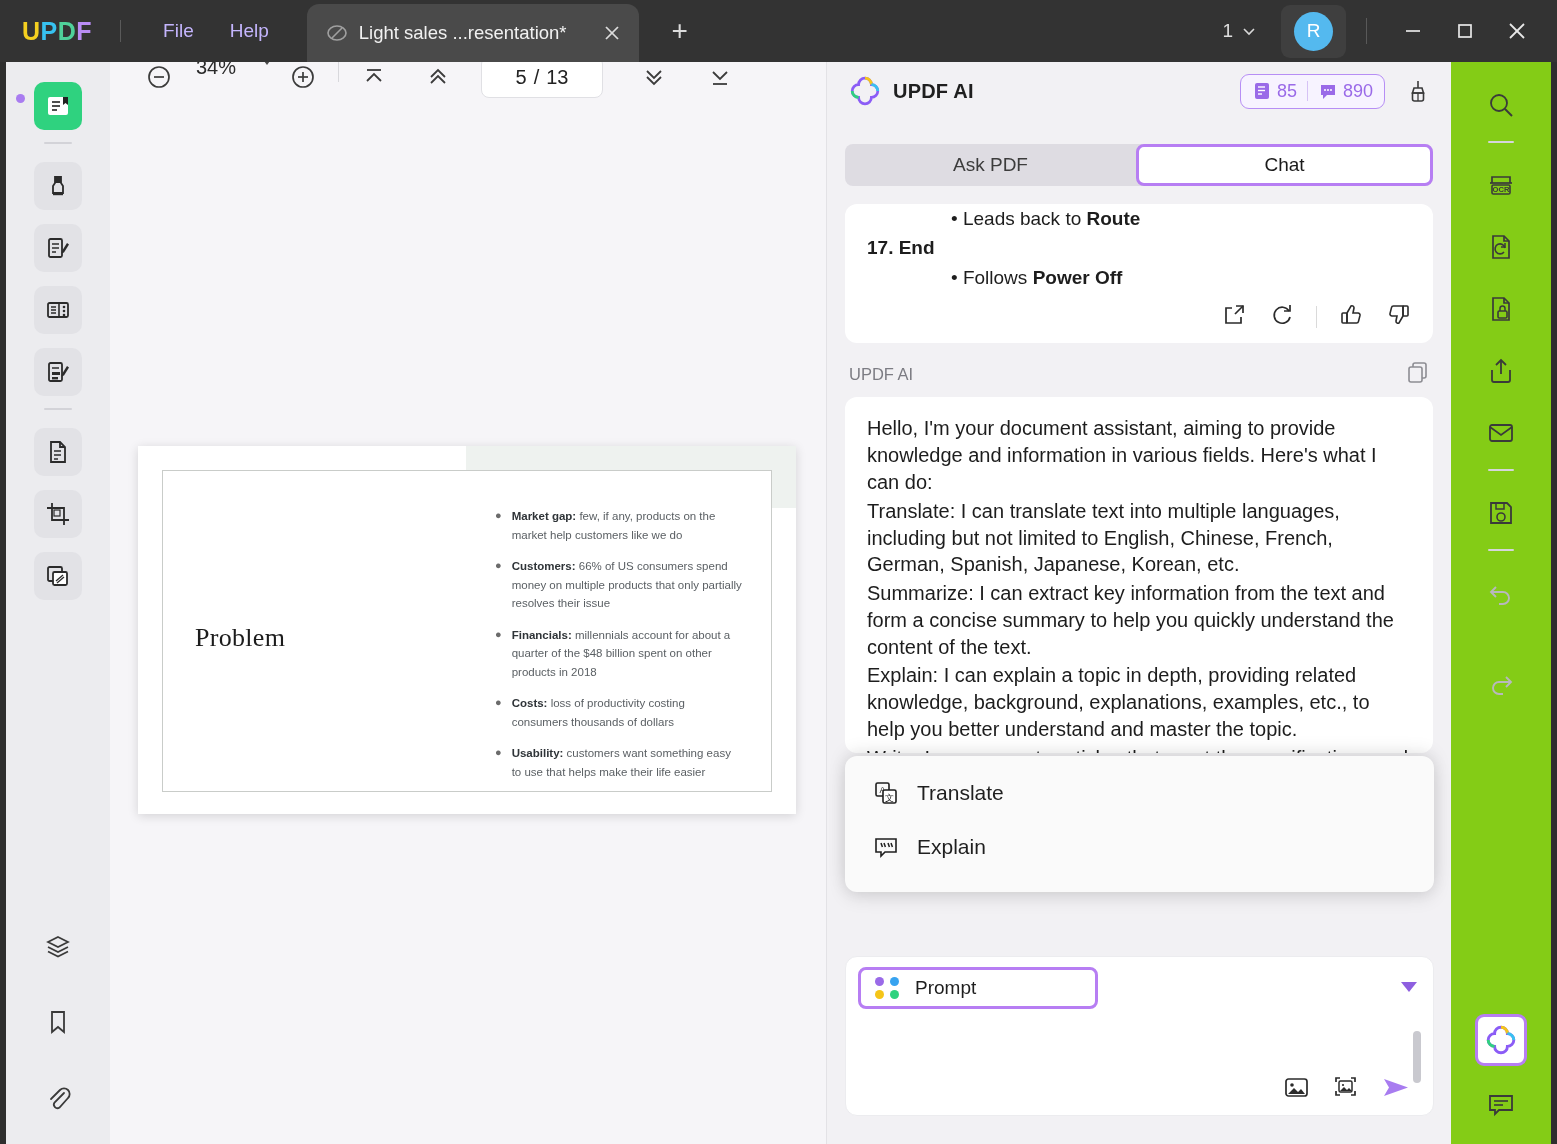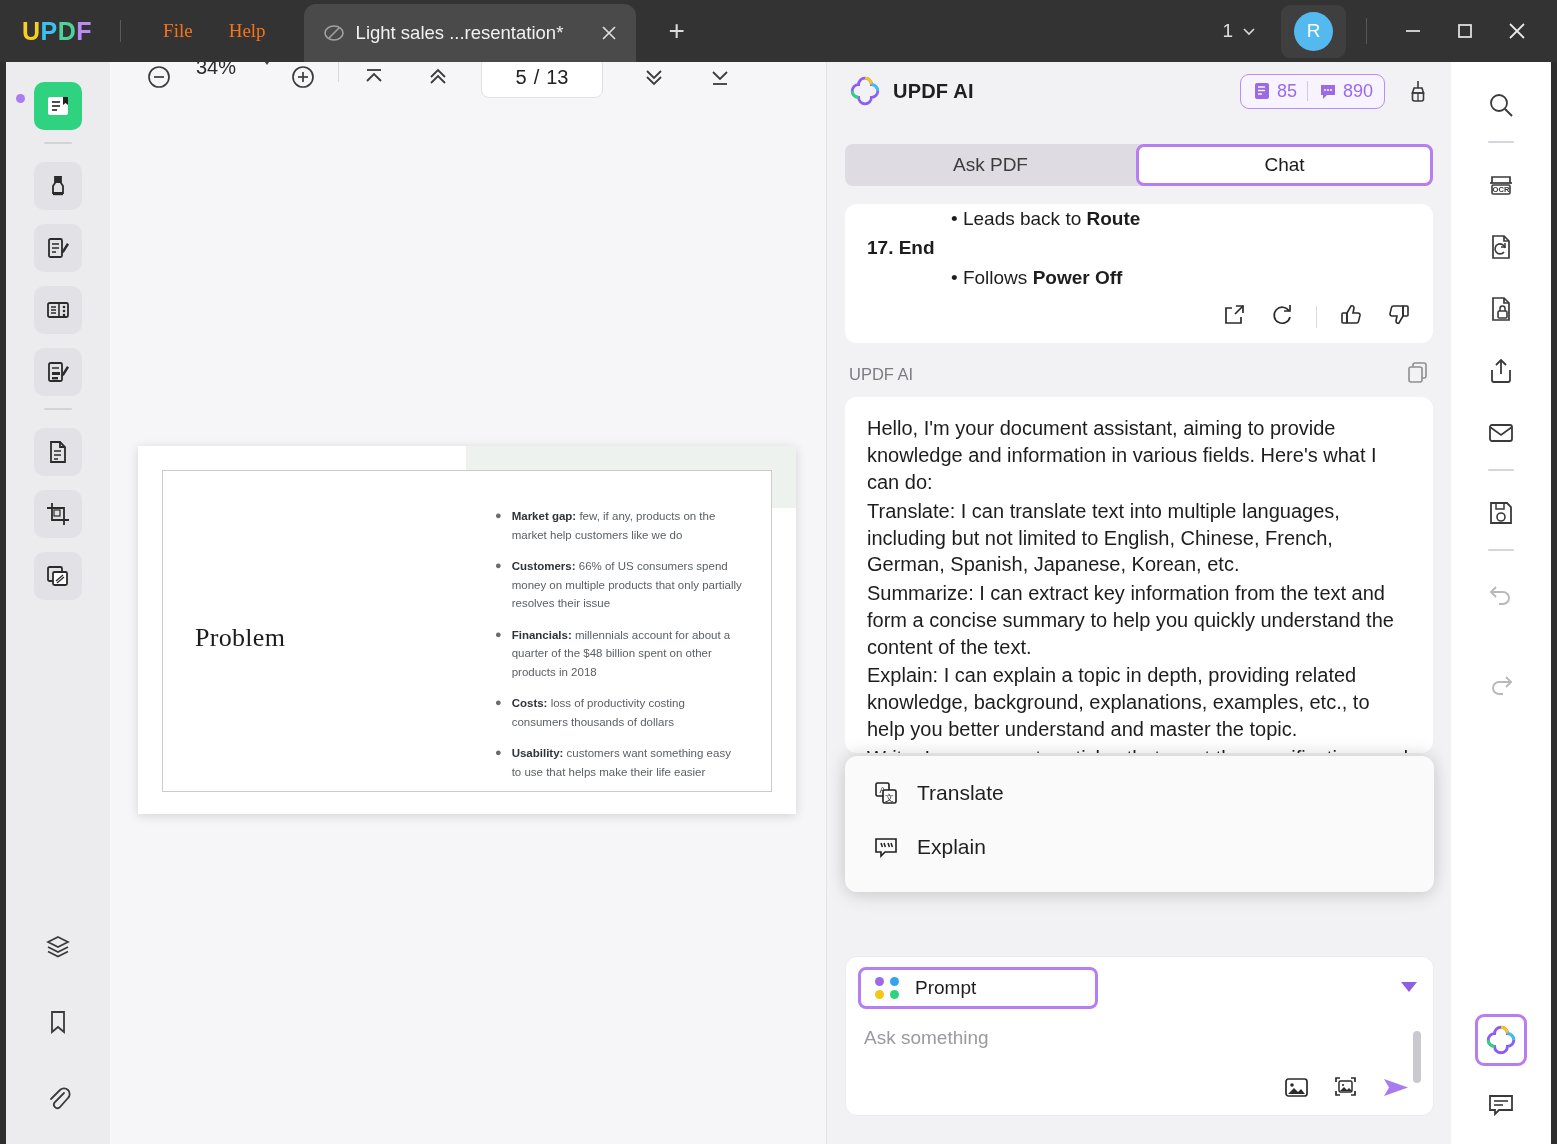--- a/index.html
+++ b/index.html
@@ -18,21 +18,21 @@
     display: flex; align-items: center;
     z-index: 30;
   }
   .logo { margin-left: 22px; font-size: 25px; font-weight: bold; letter-spacing: .5px; display:flex; }
   .logo span:nth-child(1){ color:#f5d020; }
   .logo span:nth-child(2){ color:#37c2f0; }
   .logo span:nth-child(3){ color:#4fd19a; }
   .logo span:nth-child(4){ color:#b98cf5; }
   .tb-sep { width:1px; height:22px; background:#5a5a5a; margin:0 24px 0 28px; }
   .menu-item {
-    color:#f97316; font-size:19px; padding: 6px 18px; cursor: default; font-family: Liberation Serif, serif;
+    color:#c4b5fd; font-size:19px; padding: 6px 18px; cursor: default;
   }
   .menu-item:nth-of-type(2){ margin-left: 32px; }
   .tab {
     margin-left: 20px; height: 58px; width: 332px;
     background: #4a4a4a;
     border-radius: 12px 12px 0 0;
     display: flex; align-items: center; gap: 10px;
     padding: 0 14px 0 18px;
     align-self: flex-end;
     position: relative;
@@ -189,21 +189,21 @@
   .dots { display:grid; grid-template-columns: 11px 11px; grid-gap:4px; }
   .dots i { display:block; width:9px; height:9px; border-radius:50%; }
   .pr-caret { margin-left:auto; color:#8e5fe0; font-size:13px; }
   .prompt-input { padding: 8px 18px; font-size:19px; color:#9a9a9f; }
   .prompt-scroll { position:absolute; right: 12px; top: 74px; width:8px; height:52px; background:#c9c9cf; border-radius:5px; }
   .prompt-actions { position:absolute; right: 22px; bottom: 10px; display:flex; align-items:center; gap:22px; }
 
   
   .right-rail {
     position:absolute; left: 1451px; top:56px; width: 100px; height: 1088px;
-    background:#ffffff; display:flex; flex-direction:column; align-items:center;
+    background:#84cc16; display:flex; flex-direction:column; align-items:center;
   }
   .rr-icon { width:46px; height:46px; margin-top: 16px; display:flex; align-items:center; justify-content:center; }
   .rr-div { width:26px; height:2px; background:#d5d5da; margin: 13px 0 3px; border-radius:2px; }
   .rr-ai {
     width:52px; height:52px; border:3px solid #b77ef3; border-radius:9px;
     display:flex; align-items:center; justify-content:center; background:#fff;
   }
   .spacer-flex { flex: 1; }
 </style>
 </head>
@@ -584,21 +584,20 @@
               <i style="background:#2fd27f"></i>
           </div>
           <div class="prompt-label">Prompt</div>
         </div>
         <div class="pr-caret">
           <svg width="16" height="11" viewBox="0 0 16 11">
               <polygon points="0,0 16,0 8,10" fill="#8e5fe0"></polygon>
             </svg>
         </div>
       </div>
-      <div class="prompt-input" placeholder="Ask something">Ask something</div>
       <div class="prompt-scroll"></div>
       <div class="prompt-actions">
         <div>
           <svg width="27" height="27" viewBox="0 0 27 27">
             <rect x="3" y="5" width="21" height="17" rx="2.5" fill="none" stroke="#2b2b2b" stroke-width="1.7"></rect>
             <circle cx="9" cy="11" r="1.8" fill="#2b2b2b"></circle>
             <path d="M5 20 l6-6 4 4 3-3 4 5 z" fill="#2b2b2b"></path>
           </svg>
         </div>
         <div>

